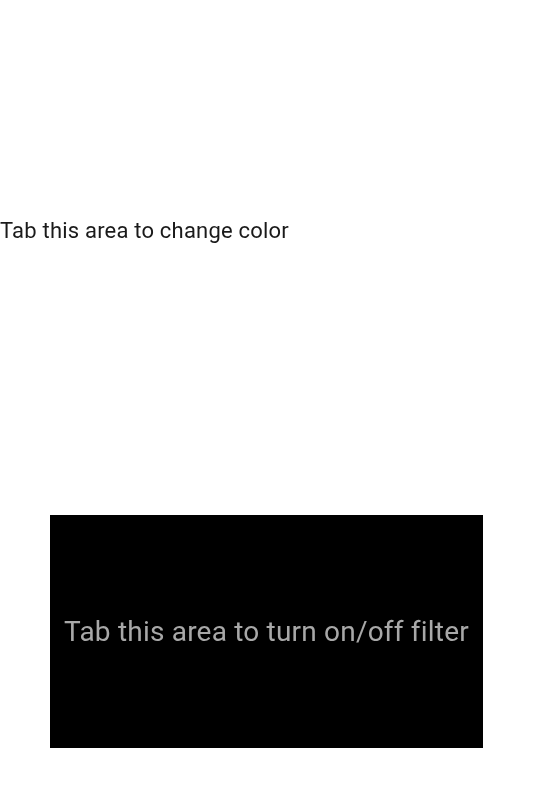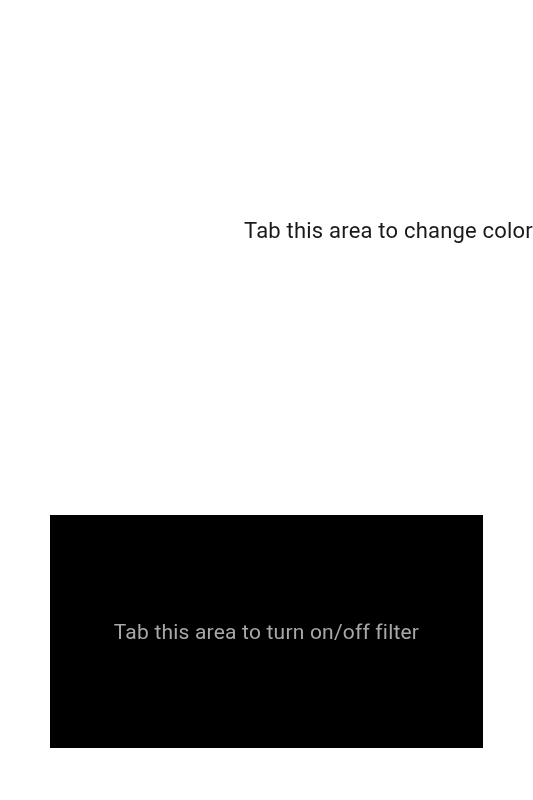--- a/index.html
+++ b/index.html
@@ -19,21 +19,21 @@
     
     .color-change-area {
       position: absolute;
       top: 0;
       left: 0;
       width: 533px;
       height: 500px;
       background: #ffffff;
       display: flex;
       align-items: flex-start;
-      justify-content: flex-end;
+      justify-content: flex-start;
       padding-top: 218px;
       cursor: pointer;
     }
     
     .color-change-text {
       color: #1a1a1a;
       font-size: 22px;
       font-weight: 400;
       letter-spacing: 0.2px;
     }
@@ -46,21 +46,21 @@
       height: 233px;
       background: #000000;
       display: flex;
       align-items: center;
       justify-content: center;
       cursor: pointer;
     }
     
     .filter-toggle-text {
       color: #a8a8a8;
-      font-size: 21px;
+      font-size: 28px;
       font-weight: 400;
       letter-spacing: 0.2px;
     }
   </style>
 </head>
 <body>
 
 <div class="color-change-area">
   <span class="color-change-text">Tab this area to change color</span>
 </div>

